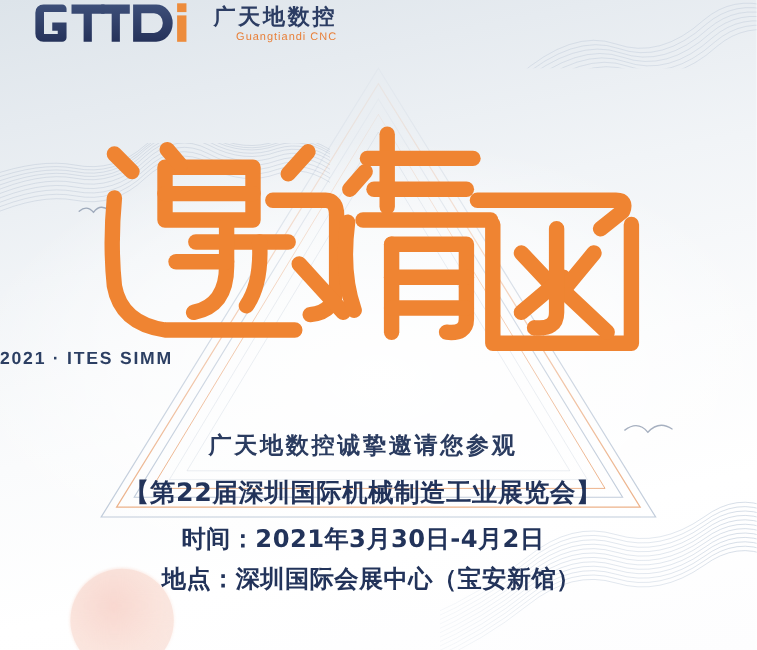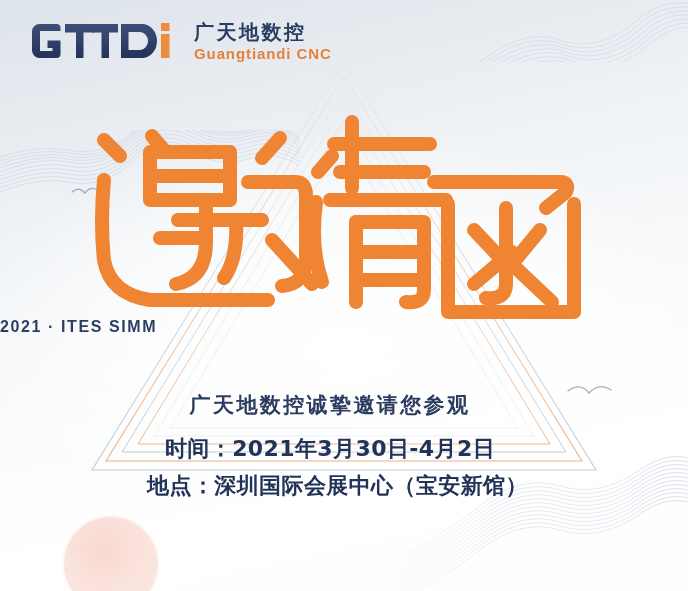--- a/index.html
+++ b/index.html
@@ -19,29 +19,29 @@
   
   .layer{position:absolute;inset:0;pointer-events:none;}
   .pink-blob{
     position:absolute;left:63px;top:516px;width:96px;height:96px;border-radius:50%;
     background:radial-gradient(circle at 42% 36%, rgba(247,205,196,0.62) 0%, rgba(250,223,212,0.42) 52%, rgba(255,245,238,0.05) 100%);
     filter:blur(1px);
   }
 
   
   #logo-bar{position:absolute;left:0;top:0;width:688px;height:62px;}
-  .logo-wrap{position:absolute;left:32px;top:21px;display:flex;align-items:center;gap:12px;}
+  .logo-wrap{position:absolute;left:32px;top:1px;display:flex;align-items:center;gap:12px;text-align:right;}
   .logo-mark{display:block;}
   .logo-cn{display:flex;flex-direction:column;justify-content:center;line-height:1;padding-top:1px;}
   .logo-cn-main{
     font-size:20px;font-weight:bold;color:#2c3d63;letter-spacing:2.5px;
     font-family:"DejaVu Sans","Liberation Sans",sans-serif;
   }
   .logo-cn-sub{
-    font-size:15px;font-weight:bold;color:#e8803a;letter-spacing:0.9px;margin-top:4px;
+    font-size:10px;font-weight:normal;color:#e8803a;letter-spacing:0.9px;margin-top:4px;
   }
 
   
   #title-art{position:absolute;left:0;top:72px;width:688px;height:250px;}
   #subtitle{
     position:absolute;left:0;top:318px;width:688px;text-align:left;
     font-size:16px;font-weight:600;color:#2c3f63;letter-spacing:1.6px;
   }
 
   
@@ -239,17 +239,18 @@
       <path d="M516 196 L552 230"></path>
 
       <path d="M506 136 L506 212 Q506 228 486 226"></path>
     </g>
   </svg>
 
   <div id="subtitle">2021 · ITES SIMM</div>
 
   <div id="text-block">
     <p class="line-invite cn">广天地数控诚挚邀请您参观</p>
+    <p class="line-expo cn">【第22届深圳国际机械制造工业展览会】</p>
     <p class="line-meta cn">时间：2021年3月30日-4月2日</p>
     <p class="line-meta last cn">地点：深圳国际会展中心（宝安新馆）</p>
   </div>
 
 </div>
 
 </body></html>

